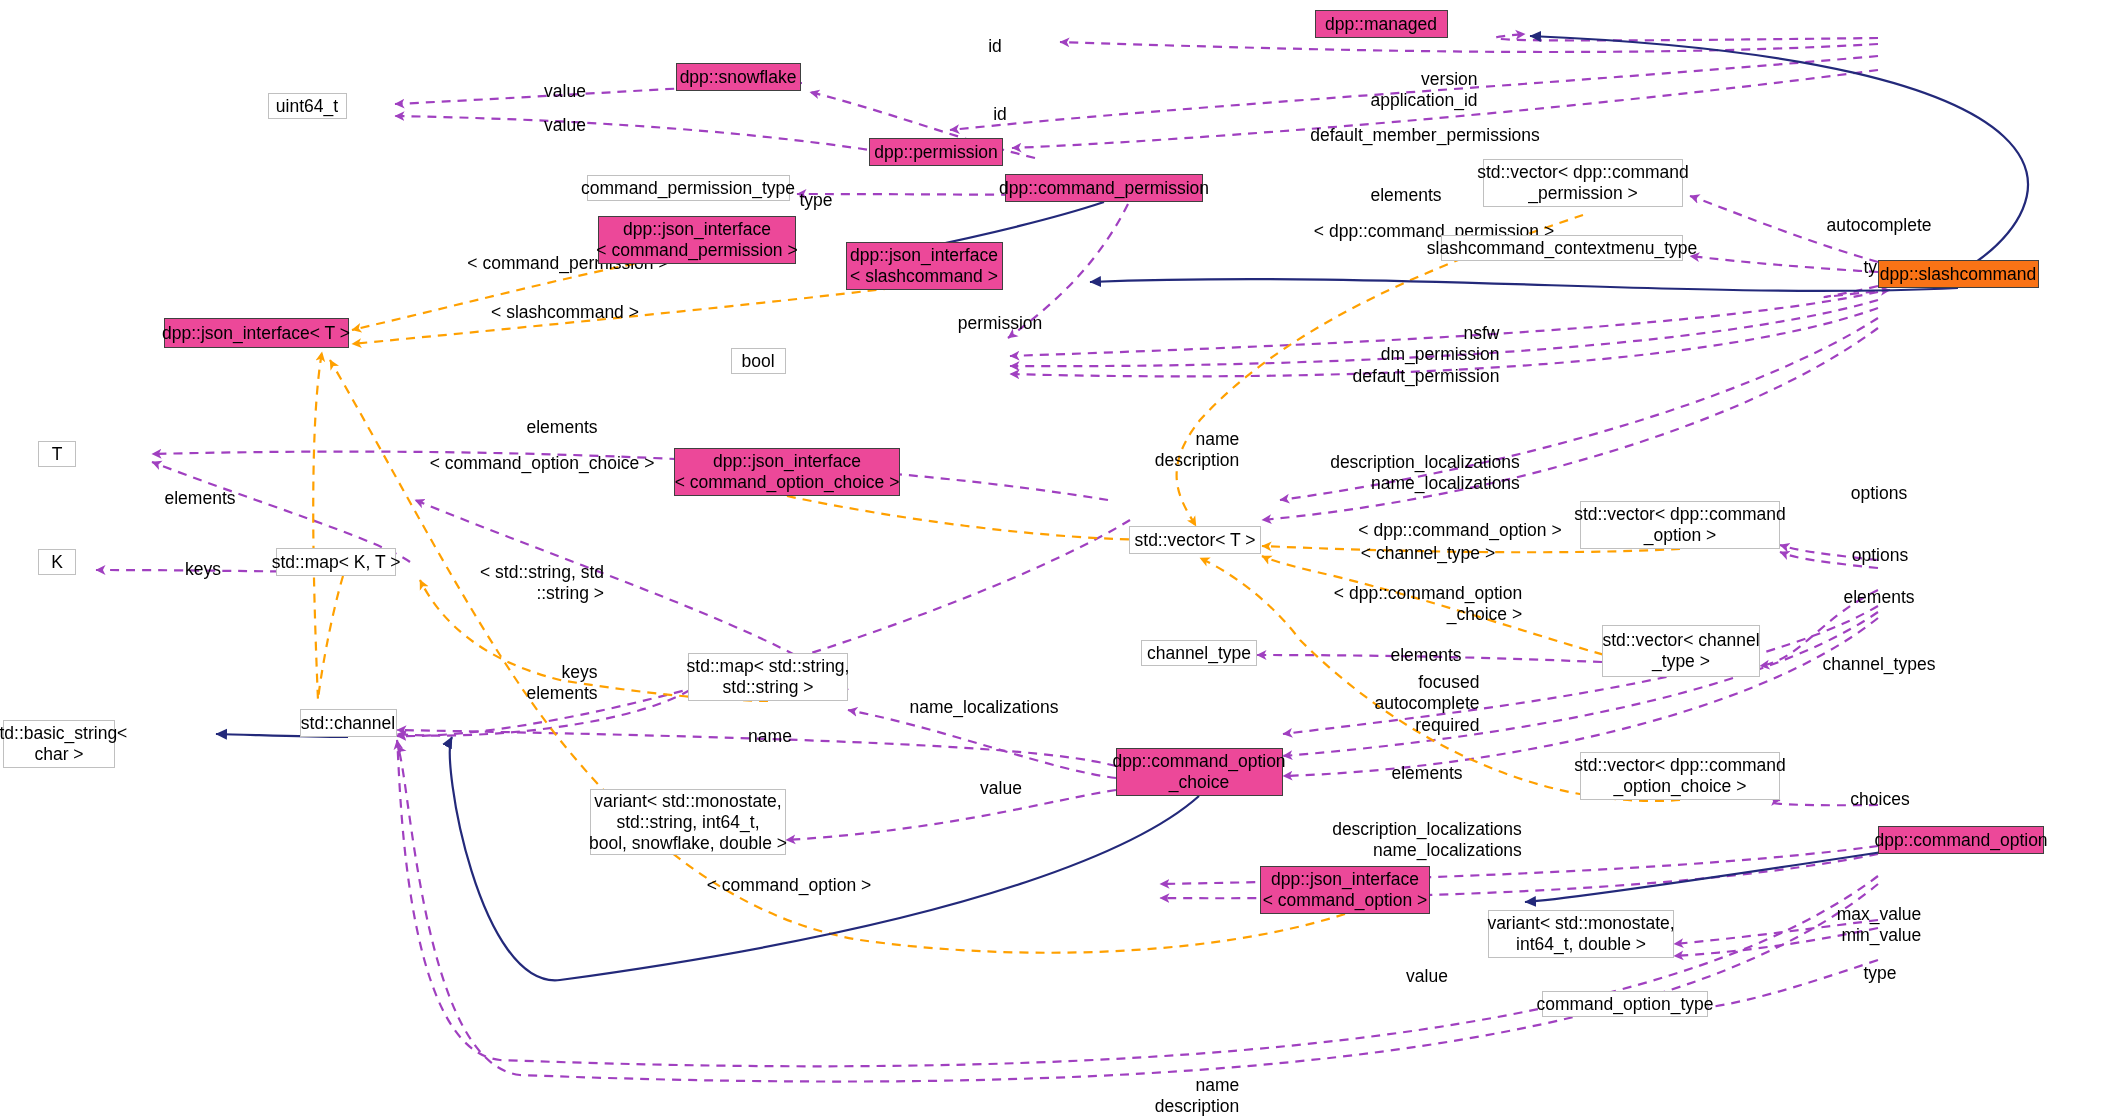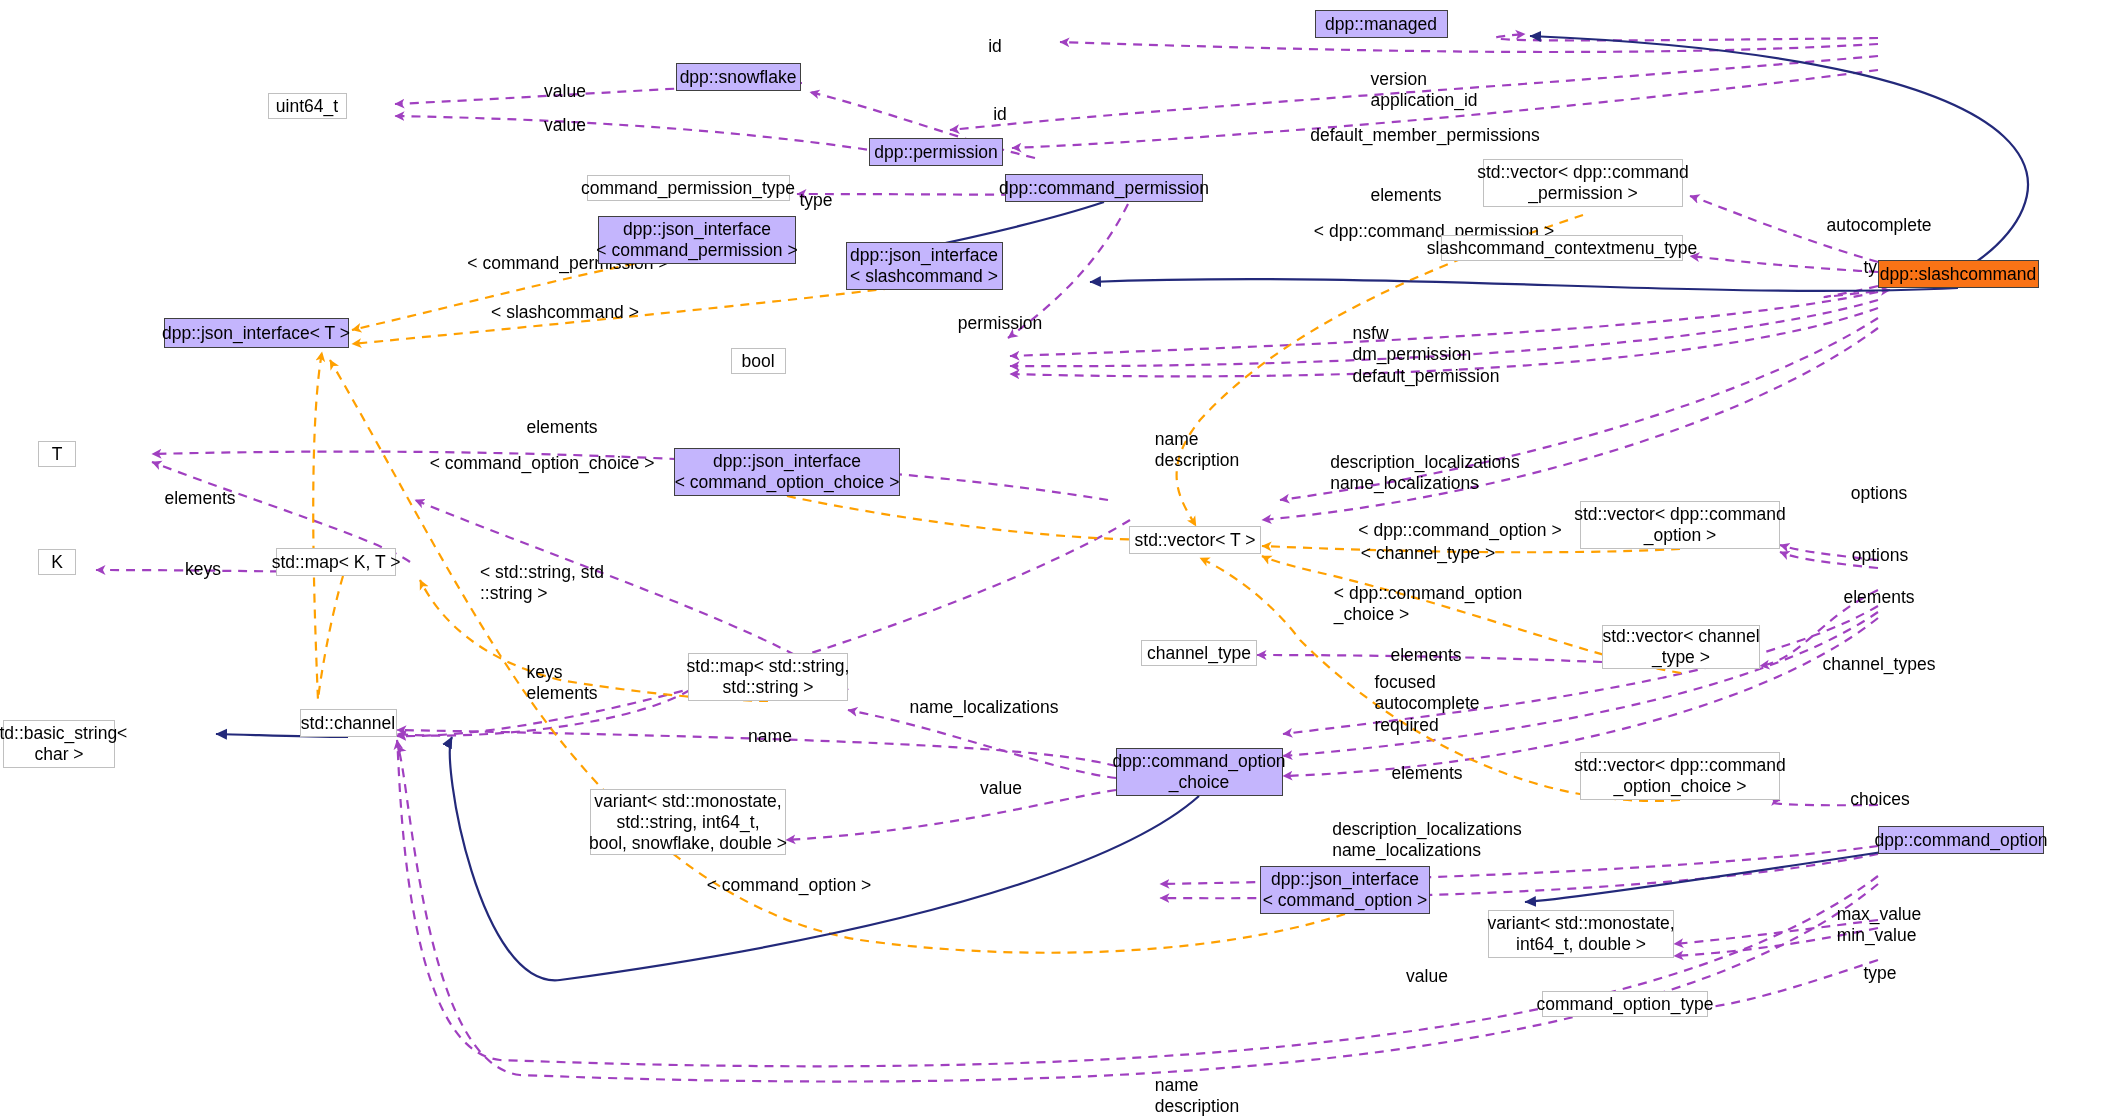--- a/index.html
+++ b/index.html
@@ -20,29 +20,29 @@
     justify-content:center;
     text-align:center;
     font-size:17.5px;
     line-height:1.2;
     color:#000000;
     background:#ffffff;
     white-space:pre;
     z-index:5;
   }
   .node.thin{border:1px solid #c0c0c0;}
-  .node.thick{border:1.8px solid #404040;background:#c4b5fd;}
+  .node.thick{border:1.8px solid #404040;background:#ec4899;}
   .node.current{border:1.8px solid #404040;background:#f97316;}
   .elabel{
     position:absolute;
     font-size:17.5px;
     line-height:1.22;
     color:#000000;
     white-space:pre;
-    text-align:left;
+    text-align:right;
     transform:translate(-50%,-50%);
     z-index:4;
   }
 </style>
 </head>
 <body>
 
 <div id="diagram">
 
   <svg id="edges" viewBox="0 0 2127 1117">
@@ -144,21 +144,21 @@
       <div class="node thin" style="left: 730.5px; top: 348px; width: 55px; height: 26px;">bool</div>
       <div class="node thin" style="left: 38px; top: 441px; width: 38px; height: 26px;">T</div>
       <div class="node thick" style="left: 674px; top: 448px; width: 226px; height: 48px;">dpp::json_interface
 &lt; command_option_choice &gt;</div>
       <div class="node thin" style="left: 1129px; top: 526px; width: 132px; height: 28px;">std::vector&lt; T &gt;</div>
       <div class="node thin" style="left: 38px; top: 549px; width: 38px; height: 26px;">K</div>
       <div class="node thin" style="left: 276px; top: 548px; width: 120px; height: 28px;">std::map&lt; K, T &gt;</div>
       <div class="node thin" style="left: 1580px; top: 501px; width: 200px; height: 48px;">std::vector&lt; dpp::command
 _option &gt;</div>
       <div class="node thin" style="left: 1141px; top: 640px; width: 116px; height: 26px;">channel_type</div>
-      <div class="node thin" style="left: 1602px; top: 625px; width: 158px; height: 44px;">std::vector&lt; channel
+      <div class="node thin" style="left: 1602px; top: 625px; width: 158px; height: 52px;">std::vector&lt; channel
 _type &gt;</div>
       <div class="node thin" style="left: 688px; top: 653px; width: 160px; height: 48px;">std::map&lt; std::string,
 std::string &gt;</div>
       <div class="node thin" style="left: 3px; top: 720px; width: 112px; height: 48px;">std::basic_string&lt;
 char &gt;</div>
       <div class="node thin" style="left: 299.5px; top: 709px; width: 97px; height: 28px;">std::channel</div>
       <div class="node thick" style="left: 1115.5px; top: 748px; width: 167px; height: 48px;">dpp::command_option
 _choice</div>
       <div class="node thin" style="left: 1580px; top: 752px; width: 200px; height: 48px;">std::vector&lt; dpp::command
 _option_choice &gt;</div>

